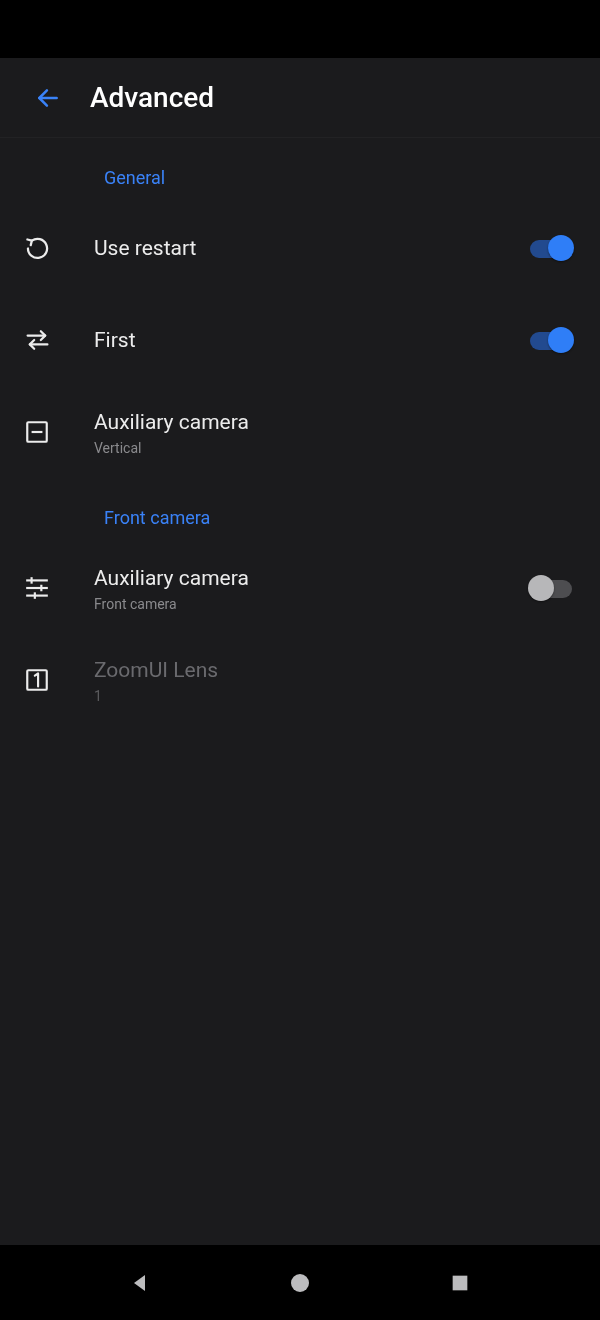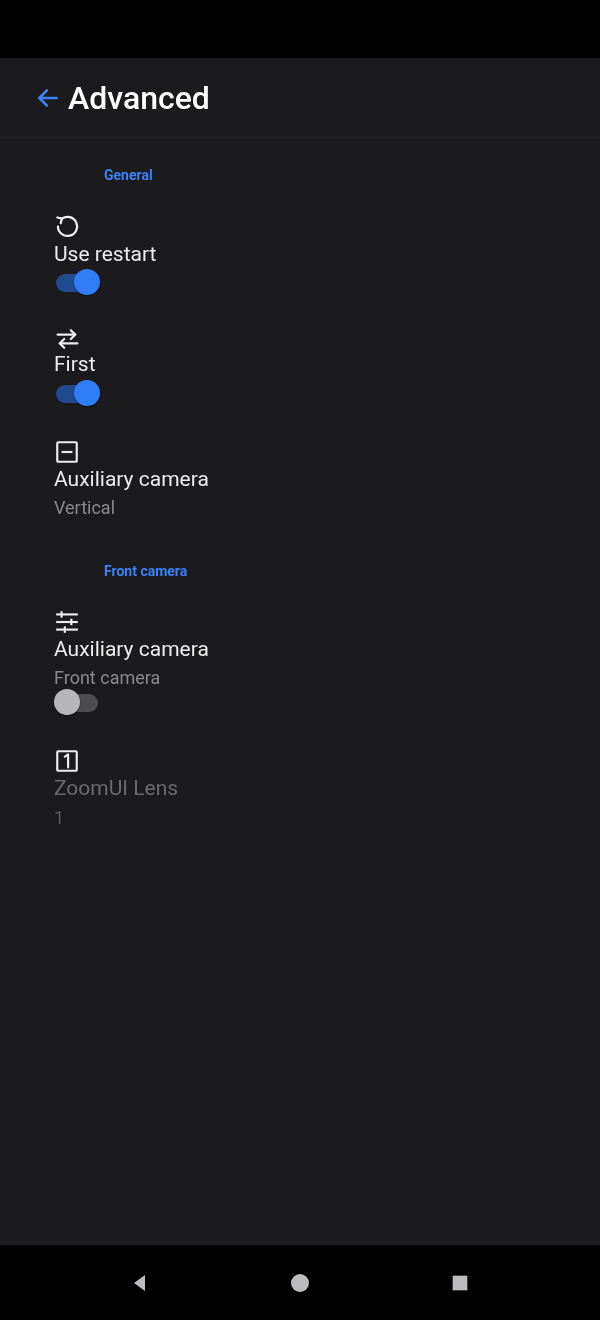--- a/index.html
+++ b/index.html
@@ -4,29 +4,29 @@
   <style>
     * { margin: 0; padding: 0; box-sizing: border-box; }
     html, body { width: 600px; height: 1320px; background: #000; font-family: Roboto, "Segoe UI", Arial, sans-serif; overflow: hidden; }
 
     .statusbar { height: 58px; background: #000; }
 
     .page { position: absolute; top: 58px; left: 0; right: 0; bottom: 75px; background: #1b1b1d; }
 
     .appbar { display: flex; align-items: center; height: 80px; padding: 0 20px 0 28px; border-bottom: 1px solid rgba(255,255,255,0.03); }
     .back-btn { width: 40px; height: 40px; display: flex; align-items: center; justify-content: center; cursor: pointer; }
-    .appbar-title { color: #ffffff; font-size: 32px; font-weight: 500; }
+    .appbar-title { color: #ffffff; font-size: 28px; font-weight: 500; margin-left: 22px; }
 
-    .section-header { color: #3a82f7; font-size: 14px; font-weight: 700; padding: 29px 0 14px 104px; }
+    .section-header { color: #3a82f7; font-size: 18px; font-weight: 400; padding: 29px 0 14px 104px; }
 
-    .row { display: flex; align-items: flex-start; min-height: 92px; padding: 16px 26px 16px 54px; cursor: pointer; flex-direction: column; }
+    .row { display: flex; align-items: center; min-height: 92px; padding: 16px 26px 16px 24px; cursor: pointer; }
     .row .icon-slot { width: 70px; display: flex; align-items: center; justify-content: flex-start; flex-shrink: 0; }
     .row .labels { flex: 1; display: flex; flex-direction: column; justify-content: center; }
     .row .title { color: #ececec; font-size: 21px; line-height: 1.35; }
-    .row .subtitle { color: #8a8a8d; font-size: 18px; margin-top: 4px; }
+    .row .subtitle { color: #8a8a8d; font-size: 14px; margin-top: 4px; }
     .row.disabled .title { color: #6a6a6e; }
     .row.disabled .subtitle { color: #5b5b5e; }
     .row.disabled { cursor: default; }
 
     .switch { width: 46px; height: 28px; border-radius: 14px; position: relative; flex-shrink: 0; }
     .switch .track { position: absolute; top: 6px; left: 2px; right: 2px; height: 18px; border-radius: 9px; }
     .switch .thumb { position: absolute; top: 1px; width: 26px; height: 26px; border-radius: 50%; box-shadow: 0 1px 2px rgba(0,0,0,0.4); }
     .switch.on .track { background: #224a8f; }
     .switch.on .thumb { right: 0; background: #2f7ef7; }
     .switch.off .track { background: #4d4d50; }

